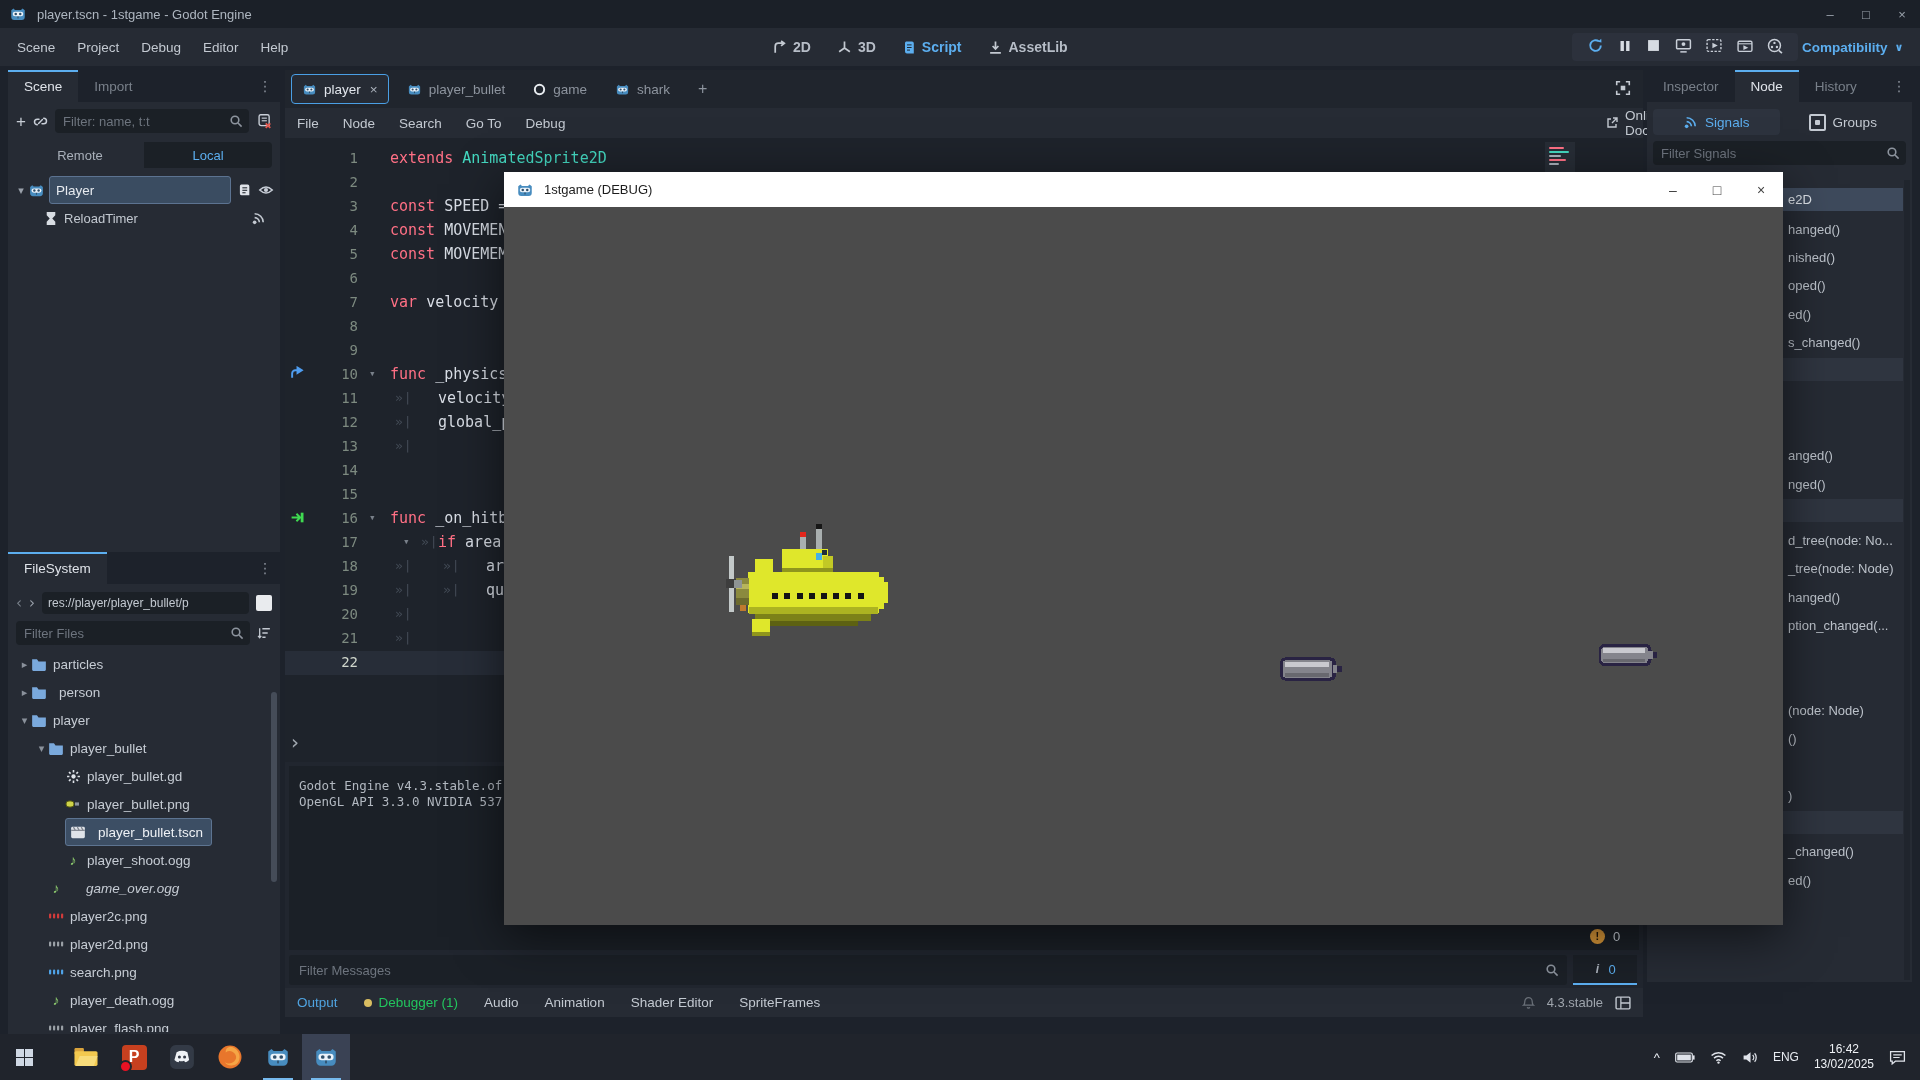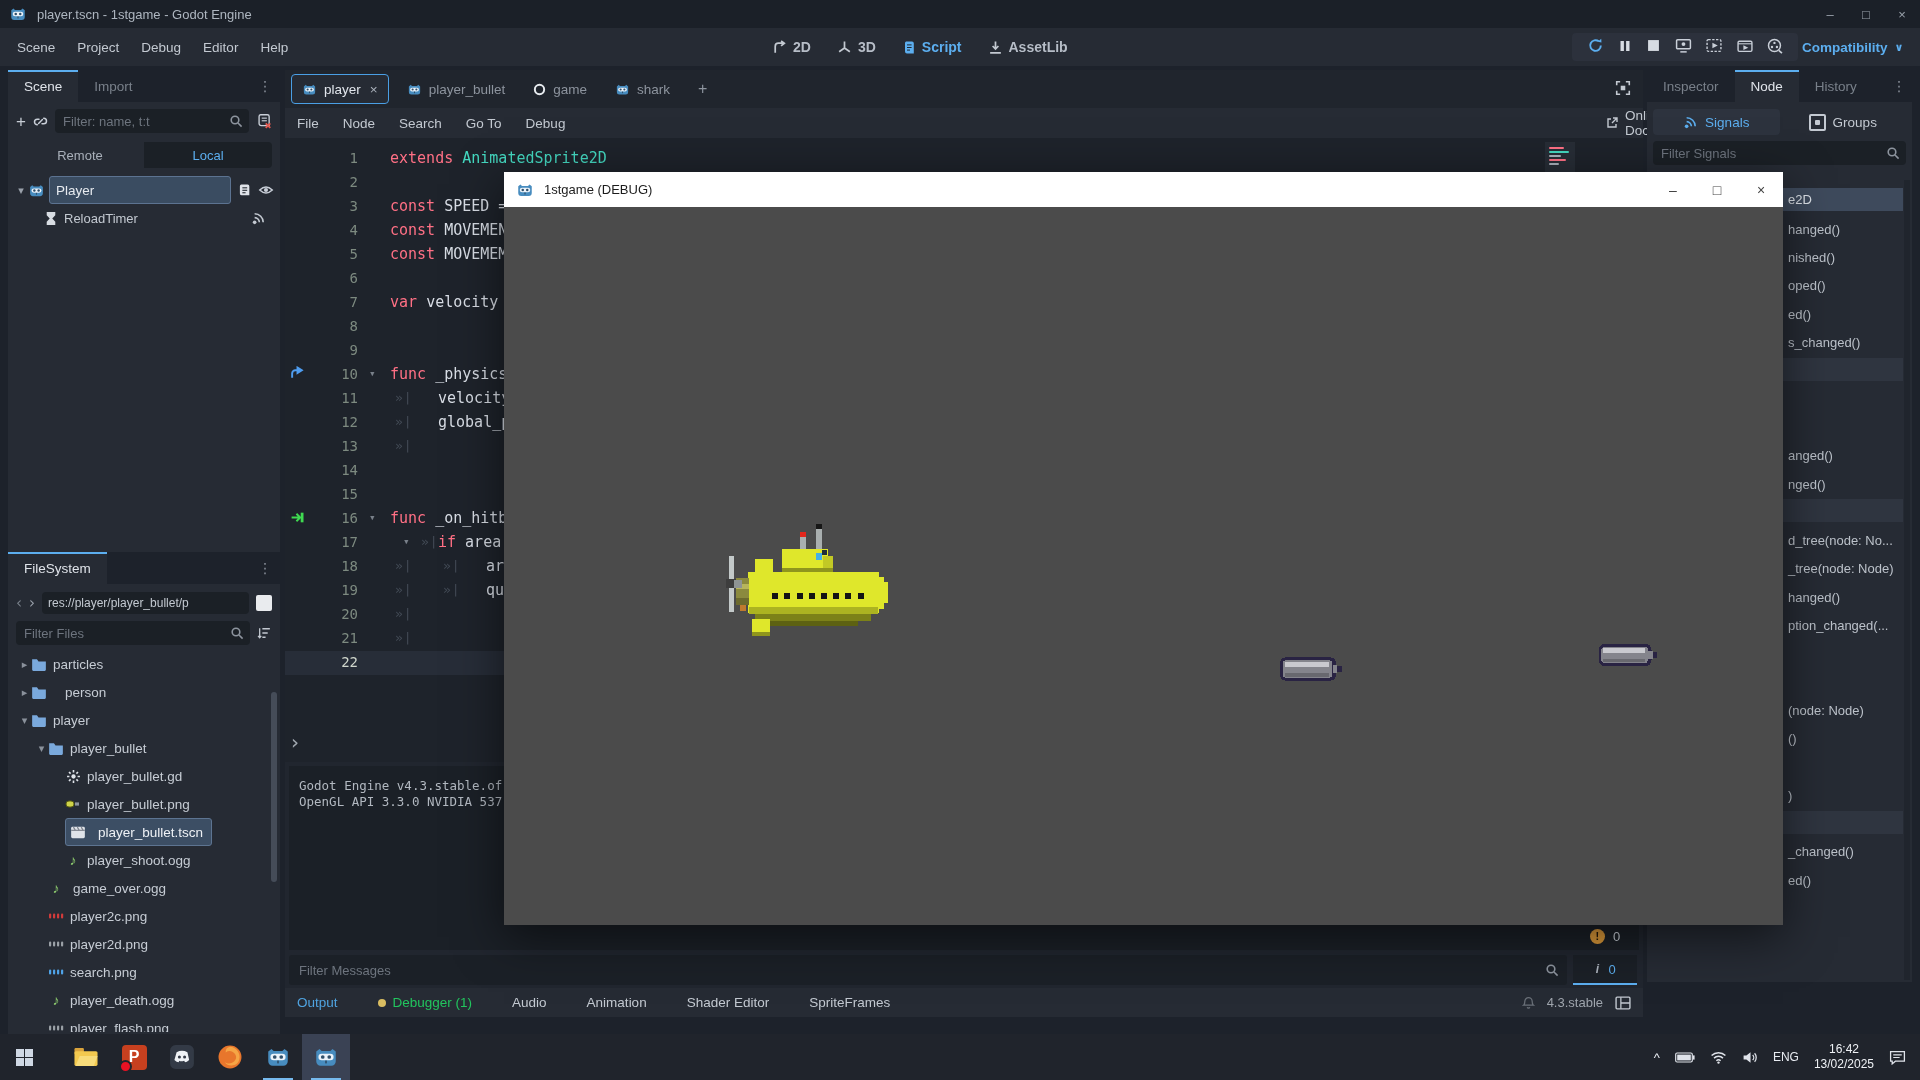--- a/index.html
+++ b/index.html
@@ -78,21 +78,21 @@
   .minimap i{display:block;height:2px;margin:2px 0;border-radius:1px;}
 
   
   .bottompanel{left:285px;top:762px;width:1358px;height:226px;background:#21262f;}
   .log{position:absolute;left:4px;top:4px;width:1350px;height:184px;background:#1b2027;padding:12px 10px;box-sizing:border-box;
        font:12.5px "DejaVu Sans Mono",monospace;color:#b2b8c0;line-height:16px;white-space:pre;}
   .filterwell{position:absolute;left:4px;top:193px;width:1278px;height:30px;background:#1b2027;border-radius:3px;display:flex;align-items:center;padding:0 8px;box-sizing:border-box;}
   .cntbox{position:absolute;width:64px;height:28px;background:#1b2027;display:flex;align-items:center;justify-content:center;gap:8px;color:#cdd3db;font-size:13px;}
   .warnbox{left:1288px;top:160px;}
   .infobox{left:1288px;top:193px;height:30px;border-bottom:2px solid #5caeef;box-sizing:border-box;}
-  .bottombar{left:285px;top:988px;width:1358px;height:29px;background:#262b34;display:flex;align-items:center;gap:40px;padding:0 12px;box-sizing:border-box;font-size:13.5px;}
+  .bottombar{left:285px;top:988px;width:1358px;height:29px;background:#262b34;display:flex;align-items:center;gap:26px;padding:0 12px;box-sizing:border-box;font-size:13.5px;}
   .bb-item{display:flex;align-items:center;gap:7px;color:#c3c9d1;}
   .bb-item.accent{color:#4fa3e0;}
   .bb-item.warn{color:#22c55e;}
   .bb-dot{width:8px;height:8px;border-radius:50%;background:#d9bd61;}
   .bb-right{margin-left:auto;display:flex;align-items:center;gap:12px;color:#9fa5ad;font-size:13px;}
 
   
   .ndtabs{left:1647px;top:70px;width:265px;}
   .ndbody{left:1647px;top:102px;width:265px;height:880px;background:#262b34;}
   .nd-seg{display:flex;gap:0;margin:7px 6px 4px 6px;}
@@ -371,21 +371,21 @@
           </span>
           <span style="margin-left: 6px;">particles</span>
         </div>
         <div class="file-row" style="padding-left: 10px;">
           <span class="chev">▸</span>
           <span class="ico" style="width:16px;">
             <svg width="16" height="15" viewBox="0 0 14 13">
               <path d="M1 2 h4.2 l1.4 1.8 H13 v7.4 a1 1 0 0 1-1 1 H2 a1 1 0 0 1-1-1z" fill="#7aa9dc"></path>
             </svg>
           </span>
-          <span style="margin-left: 18px;">person</span>
+          <span style="margin-left: 12px;">person</span>
         </div>
         <div class="file-row" style="padding-left: 10px;">
           <span class="chev">▾</span>
           <span class="ico" style="width:16px;">
             <svg width="16" height="15" viewBox="0 0 14 13">
               <path d="M1 2 h4.2 l1.4 1.8 H13 v7.4 a1 1 0 0 1-1 1 H2 a1 1 0 0 1-1-1z" fill="#7aa9dc"></path>
             </svg>
           </span>
           <span style="margin-left: 6px;">player</span>
         </div>
@@ -432,21 +432,21 @@
           </div>
         </div>
         <div class="file-row" style="padding-left: 44px;">
           <span class="chev"></span>
           <span class="ico" style="color:#8fcf6f;font-size:14px;width:16px;">♪</span>
           <span style="margin-left: 6px;">player_shoot.ogg</span>
         </div>
         <div class="file-row" style="padding-left: 27px;">
           <span class="chev"></span>
           <span class="ico" style="color:#8fcf6f;font-size:14px;width:16px;">♪</span>
-          <span style="margin-left: 9px;">game_over.ogg</span>
+          <span style="margin-left: 22px; font-style: italic;">game_over.ogg</span>
         </div>
         <div class="file-row" style="padding-left: 27px;">
           <span class="chev"></span>
           <span class="ico" style="width:16px;">
             <svg width="16" height="12" viewBox="0 0 16 10">
               <rect x="1" y="2.4" width="2.2" height="5.2" rx="1.1" fill="#d23b3b"></rect>
               <rect x="5" y="2.4" width="2.2" height="5.2" rx="1.1" fill="#d23b3b"></rect>
               <rect x="9" y="2.4" width="2.2" height="5.2" rx="1.1" fill="#d23b3b"></rect>
               <rect x="13" y="2.4" width="2.2" height="5.2" rx="1.1" fill="#d23b3b"></rect>
             </svg>

